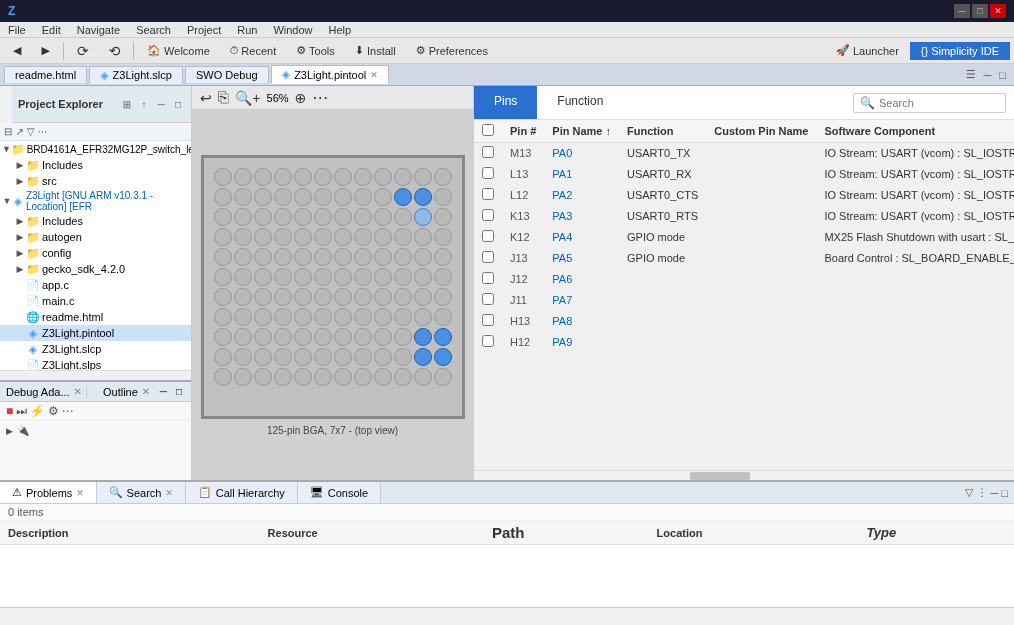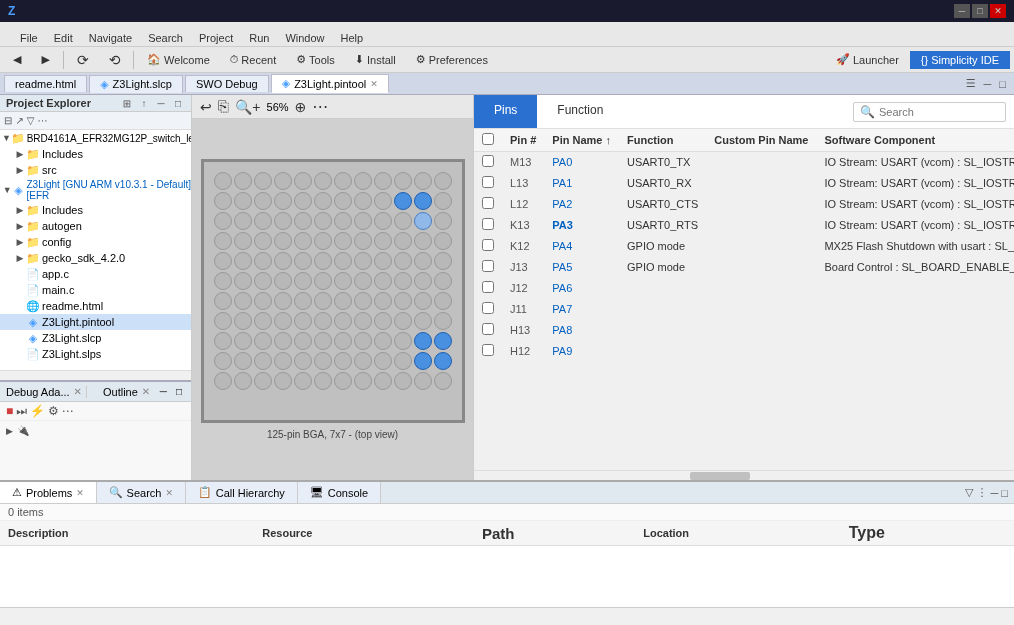--- a/index.html
+++ b/index.html
@@ -5,34 +5,34 @@
     * { box-sizing: border-box; margin: 0; padding: 0; font-family: 'Segoe UI', Arial, sans-serif; font-size: 11px; }
     body { background: #f0f0f0; width: 1014px; height: 625px; overflow: hidden; }
     
     
     .title-bar { background: #1a1a2e; color: #ccc; height: 22px; display: flex; align-items: center; padding: 0 8px; justify-content: space-between; }
     .title-bar-left { display: flex; align-items: center; gap: 4px; }
     .title-bar-right { display: flex; gap: 2px; }
     .title-btn { width: 16px; height: 14px; background: #555; border: none; color: #ccc; cursor: pointer; display: flex; align-items: center; justify-content: center; font-size: 9px; }
     
     
-    .menu-bar { background: #e8e8e8; height: 25px; display: flex; align-items: flex-end; padding: 0 12px; border-bottom: 1px solid #ccc; }
+    .menu-bar { background: #e8e8e8; height: 16px; display: flex; align-items: flex-start; padding: 0 0; border-bottom: 1px solid #ccc; }
     .menu-item { padding: 2px 8px; cursor: pointer; color: #333; }
     
     
     .toolbar { background: #e8e8e8; height: 26px; display: flex; align-items: center; padding: 0 4px; gap: 2px; border-bottom: 1px solid #ccc; }
     .toolbar-btn { padding: 2px 8px; background: transparent; border: 1px solid transparent; cursor: pointer; color: #333; font-size: 11px; display: flex; align-items: center; gap: 3px; }
     .toolbar-separator { width: 1px; height: 18px; background: #bbb; margin: 0 2px; }
     
     
     .tab-bar-top { background: #d0d8e8; height: 22px; display: flex; align-items: center; padding: 0 4px; border-bottom: 1px solid #aab; }
     .tab-top { padding: 2px 10px; border: 1px solid #bbc; border-bottom: none; background: #e8eef8; cursor: pointer; margin-right: 2px; font-size: 11px; display: flex; align-items: center; gap: 4px; }
     .tab-top.active { background: #fff; border-bottom: 1px solid #fff; }
     .tab-close { font-size: 9px; color: #888; cursor: pointer; }
-    .panel-header { background: #e0e8f0; height: 17px; display: flex; align-items: center; padding: 0 6px; border-bottom: 1px solid #ccc; justify-content: space-between; }
+    .panel-header { background: #e0e8f0; height: 37px; display: flex; align-items: center; padding: 0 6px; border-bottom: 1px solid #ccc; justify-content: space-between; margin-left: 12px; }
     .panel-title { font-weight: bold; font-size: 11px; color: #333; }
     .panel-icons { display: flex; gap: 3px; }
     .panel-icon-btn { width: 14px; height: 14px; display: flex; align-items: center; justify-content: center; cursor: pointer; color: #555; font-size: 10px; }
     
     
     .tree-view { flex: 1; background: #fff; overflow-y: auto; font-size: 11px; }
     .tree-item { padding: 1px 0; cursor: pointer; display: flex; align-items: center; }
     .tree-item.selected { background: #cce0f8; }
     .tree-toggle { width: 12px; display: inline-flex; align-items: center; justify-content: center; color: #555; font-size: 9px; }
     .tree-icon { width: 14px; height: 14px; display: inline-flex; align-items: center; justify-content: center; margin-right: 2px; }
@@ -175,21 +175,21 @@
           </div>
           <div class="tree-item" style="padding-left:14px;">
             <span class="tree-toggle">▶</span>
             <span class="tree-icon folder-icon">📁</span>
             <span>src</span>
           </div>
 
           <div class="tree-item" style="padding-left:2px;">
             <span class="tree-toggle">▼</span>
             <span class="tree-icon" style="color:#4a9eff;">◈</span>
-            <span style="font-size:10px; color:#0060c0;">Z3Light [GNU ARM v10.3.1 - Default] [EFR</span>
+            <span style="font-size:10px; color:#0060c0;">Z3Light [GNU ARM v10.3.1 - Location] [EFR</span>
           </div>
           <div class="tree-item" style="padding-left:14px;">
             <span class="tree-toggle">▶</span>
             <span class="tree-icon folder-icon">📁</span>
             <span>Includes</span>
           </div>
           <div class="tree-item" style="padding-left:14px;">
             <span class="tree-toggle">▶</span>
             <span class="tree-icon folder-icon">📁</span>
             <span>autogen</span>
@@ -478,21 +478,21 @@
     <td style="color:#0060c0; font-weight:500;">PA2</td>
     <td>USART0_CTS</td>
     <td></td>
     <td style="max-width:280px; overflow:hidden; text-overflow:ellipsis; white-space:nowrap;">IO Stream: USART (vcom) : SL_IOSTREAM_USART_VCOM</td>
   </tr>
                 <tr>
     <td style="width:24px;">
       <input type="checkbox" style="width: 12px; height: 12px;">
     </td>
     <td style="color:#555;">K13</td>
-    <td style="color:#0060c0; font-weight:700;">PA3</td>
+    <td style="color:#0060c0; font-weight:400;">PA3</td>
     <td>USART0_RTS</td>
     <td></td>
     <td style="max-width:280px; overflow:hidden; text-overflow:ellipsis; white-space:nowrap;">IO Stream: USART (vcom) : SL_IOSTREAM_USART_VCOM</td>
   </tr>
                 <tr>
     <td style="width:24px;">
       <input type="checkbox" style="width: 12px; height: 12px;">
     </td>
     <td style="color:#555;">K12</td>
     <td style="color:#0060c0; font-weight:500;">PA4</td>
@@ -594,21 +594,21 @@
       <div style="font-size:11px; color:#555; padding:2px 8px; border-bottom:1px solid #eee; background:#fafafa;">0 items</div>
 
       <div style="flex:1; background:#fff; overflow:auto;">
         <table style="width:100%; border-collapse:collapse;">
           <thead>
             <tr>
               <th style="background:#f5f5f5; border-bottom:1px solid #ddd; padding:3px 8px; text-align:left; font-size:11px; font-weight:bold; color:#333; cursor:pointer;">Description</th>
               <th style="background:#f5f5f5; border-bottom:1px solid #ddd; padding:3px 8px; text-align:left; font-size:11px; font-weight:bold; color:#333; cursor:pointer;">Resource</th>
               <th style="background:#f5f5f5; border-bottom:1px solid #ddd; padding:3px 8px; text-align:left; font-size:15px; font-weight:bold; color:#333; cursor:pointer;">Path</th>
               <th style="background:#f5f5f5; border-bottom:1px solid #ddd; padding:3px 8px; text-align:left; font-size:11px; font-weight:bold; color:#333; cursor:pointer;">Location</th>
-              <th style="background:#f5f5f5; border-bottom:1px solid #ddd; padding:3px 8px; text-align:left; font-size:16px; font-weight:bold; color:#333; cursor:pointer;">Type</th>
+              <th style="background:#f5f5f5; border-bottom:1px solid #ddd; padding:3px 8px; text-align:left; font-size:13px; font-weight:bold; color:#333; cursor:pointer;font-style:italic;">Type</th>
             </tr>
           </thead>
           <tbody>
           </tbody>
         </table>
       </div>
 
       <div style="height:18px; background:#f0f0f0; border-top:1px solid #ccc; display:flex; align-items:center; padding:0 8px;">
         <span style="font-size:10px; color:#888;"></span>
       </div>

